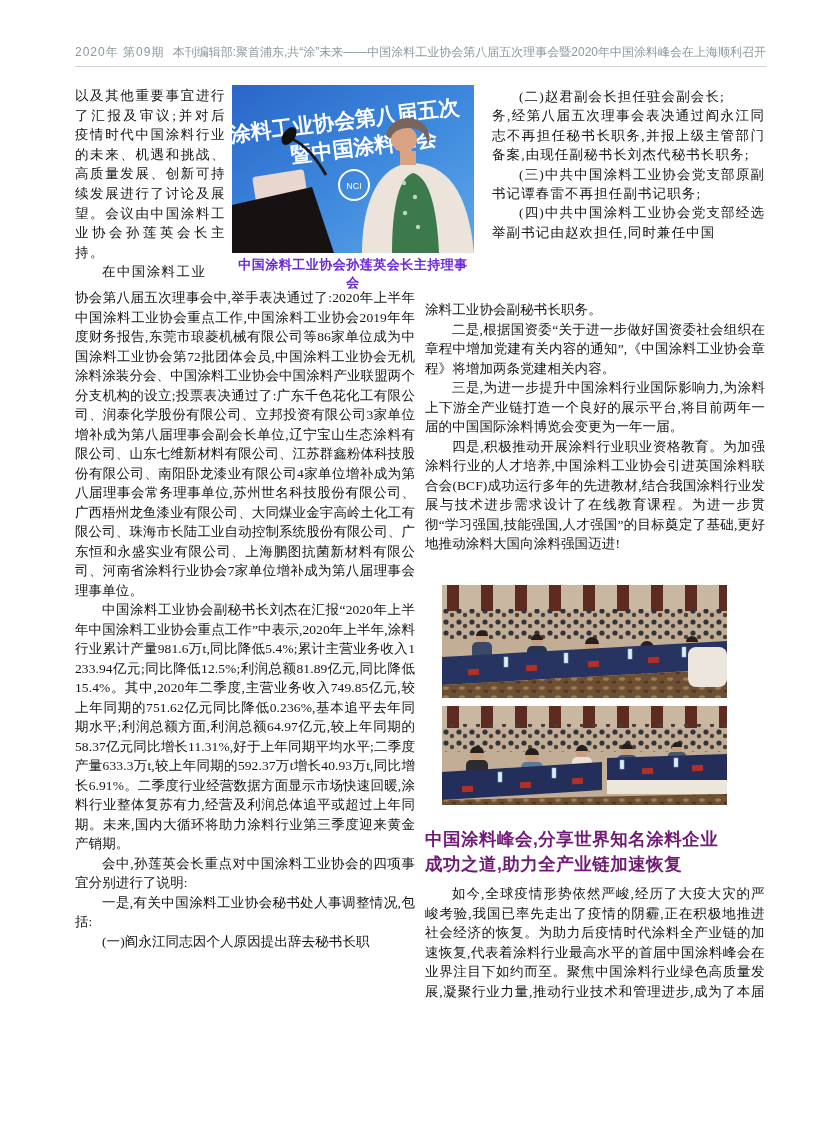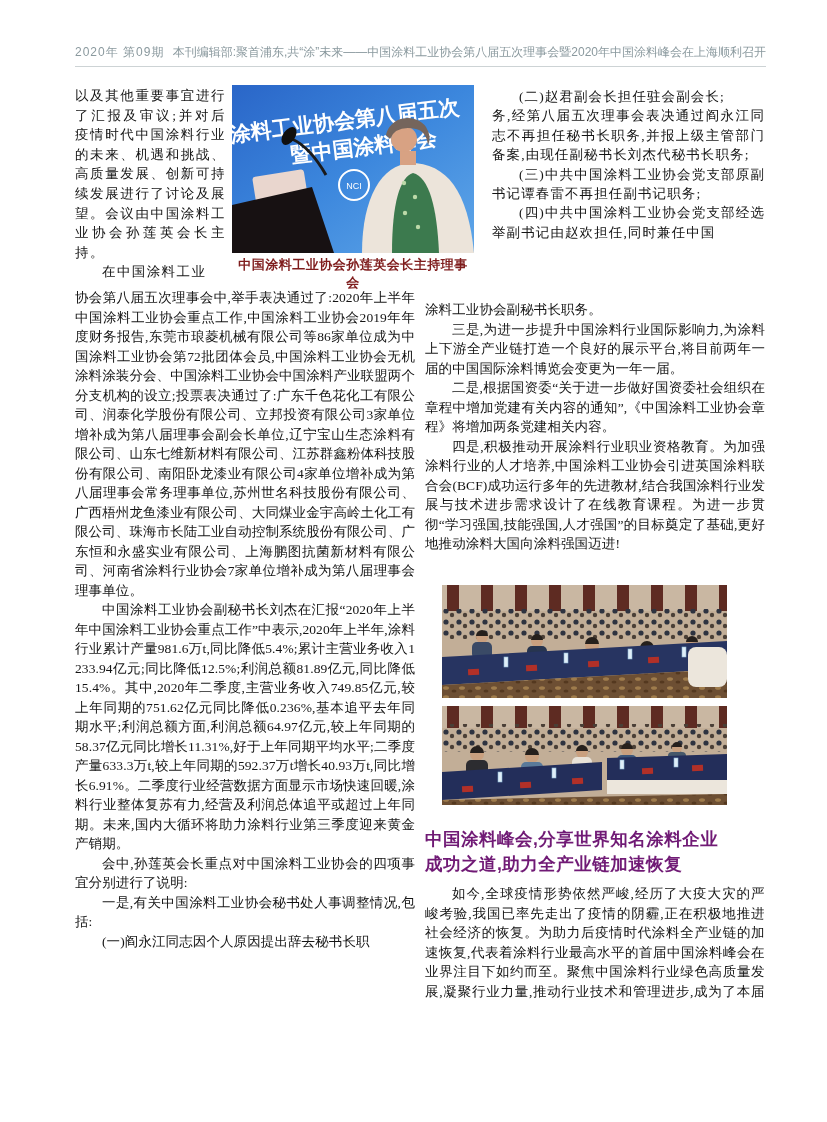--- a/index.html
+++ b/index.html
@@ -17,21 +17,21 @@
   .txtcol p{margin:0;text-align:justify;}
   .txtcol p.ind{text-indent:2em;}
   .col-intro-left{left:75px;top:86px;width:151px;letter-spacing:1.4px;line-height:19.6px;}
   .col-intro-right{left:492px;top:87px;width:273px;letter-spacing:1.1px;line-height:19.4px;}
   .col-left{left:75px;top:288px;width:340px;letter-spacing:0.1px;}
   .col-right{left:425px;top:300px;width:340px;letter-spacing:0.1px;}
   .summit-body{left:425px;top:884px;width:340px;letter-spacing:0.4px;}
   
   .photo1{position:absolute;left:232px;top:85px;}
   .caption{position:absolute;left:232px;top:256px;width:242px;text-align:center;
-           color:#7f1d1d;font-size:13px;font-weight:bold;letter-spacing:0.5px;
+           color:#6d28d9;font-size:13px;font-weight:bold;letter-spacing:0.5px;
            font-family:"DejaVu Serif","Liberation Serif",serif;}
   .photo2{position:absolute;left:442px;top:585px;}
   
   .summit-h{position:absolute;left:425px;top:827px;width:300px;margin:0;
             color:#701a75;font-size:17.5px;line-height:25px;font-weight:bold;
             font-family:"Liberation Sans","DejaVu Sans",sans-serif;letter-spacing:0.5px;}
   
   .footer-section{position:absolute;right:127px;top:1062px;text-align:right;
                   font-family:"Liberation Sans","DejaVu Sans",sans-serif;}
   .footer-cn{font-size:14.5px;font-weight:bold;color:#4a5a5e;letter-spacing:2px;padding-left:40px;}
@@ -105,22 +105,22 @@
   <div class="txtcol col-left">
       <p class="para">协会第八届五次理事会中,举手表决通过了:2020年上半年中国涂料工业协会重点工作,中国涂料工业协会2019年年度财务报告,东莞市琅菱机械有限公司等86家单位成为中国涂料工业协会第72批团体会员,中国涂料工业协会无机涂料涂装分会、中国涂料工业协会中国涂料产业联盟两个分支机构的设立;投票表决通过了:广东千色花化工有限公司、润泰化学股份有限公司、立邦投资有限公司3家单位增补成为第八届理事会副会长单位,辽宁宝山生态涂料有限公司、山东七维新材料有限公司、江苏群鑫粉体科技股份有限公司、南阳卧龙漆业有限公司4家单位增补成为第八届理事会常务理事单位,苏州世名科技股份有限公司、广西梧州龙鱼漆业有限公司、大同煤业金宇高岭土化工有限公司、珠海市长陆工业自动控制系统股份有限公司、广东恒和永盛实业有限公司、上海鹏图抗菌新材料有限公司、河南省涂料行业协会7家单位增补成为第八届理事会理事单位。</p>
       <p class="para ind">中国涂料工业协会副秘书长刘杰在汇报“2020年上半年中国涂料工业协会重点工作”中表示,2020年上半年,涂料行业累计产量981.6万t,同比降低5.4%;累计主营业务收入1 233.94亿元;同比降低12.5%;利润总额81.89亿元,同比降低15.4%。其中,2020年二季度,主营业务收入749.85亿元,较上年同期的751.62亿元同比降低0.236%,基本追平去年同期水平;利润总额方面,利润总额64.97亿元,较上年同期的58.37亿元同比增长11.31%,好于上年同期平均水平;二季度产量633.3万t,较上年同期的592.37万t增长40.93万t,同比增长6.91%。二季度行业经营数据方面显示市场快速回暖,涂料行业整体复苏有力,经营及利润总体追平或超过上年同期。未来,国内大循环将助力涂料行业第三季度迎来黄金产销期。</p>
       <p class="para ind">会中,孙莲英会长重点对中国涂料工业协会的四项事宜分别进行了说明:</p>
       <p class="para ind">一是,有关中国涂料工业协会秘书处人事调整情况,包括:</p>
       <p class="para ind">(一)阎永江同志因个人原因提出辞去秘书长职</p>
     </div>
 
   <div class="txtcol col-right">
       <p class="para">涂料工业协会副秘书长职务。</p>
+      <p class="para ind">二是,根据国资委“关于进一步做好国资委社会组织在章程中增加党建有关内容的通知”,《中国涂料工业协会章程》将增加两条党建相关内容。</p>
       <p class="para ind">三是,为进一步提升中国涂料行业国际影响力,为涂料上下游全产业链打造一个良好的展示平台,将目前两年一届的中国国际涂料博览会变更为一年一届。</p>
-      <p class="para ind">二是,根据国资委“关于进一步做好国资委社会组织在章程中增加党建有关内容的通知”,《中国涂料工业协会章程》将增加两条党建相关内容。</p>
       <p class="para ind">四是,积极推动开展涂料行业职业资格教育。为加强涂料行业的人才培养,中国涂料工业协会引进英国涂料联合会(BCF)成功运行多年的先进教材,结合我国涂料行业发展与技术进步需求设计了在线教育课程。为进一步贯彻“学习强国,技能强国,人才强国”的目标奠定了基础,更好地推动涂料大国向涂料强国迈进!</p>
     </div>
 
   <svg class="photo2" width="285" height="220" viewBox="0 0 285 220">
     <defs>
       <pattern id="panels" width="34" height="10" patternUnits="userSpaceOnUse">
         <rect width="34" height="10" fill="#c9b7a2"></rect>
           <rect x="5" width="12" height="10" fill="#5e2b22"></rect>
       </pattern>
       <pattern id="heads" width="13" height="11" patternUnits="userSpaceOnUse">

